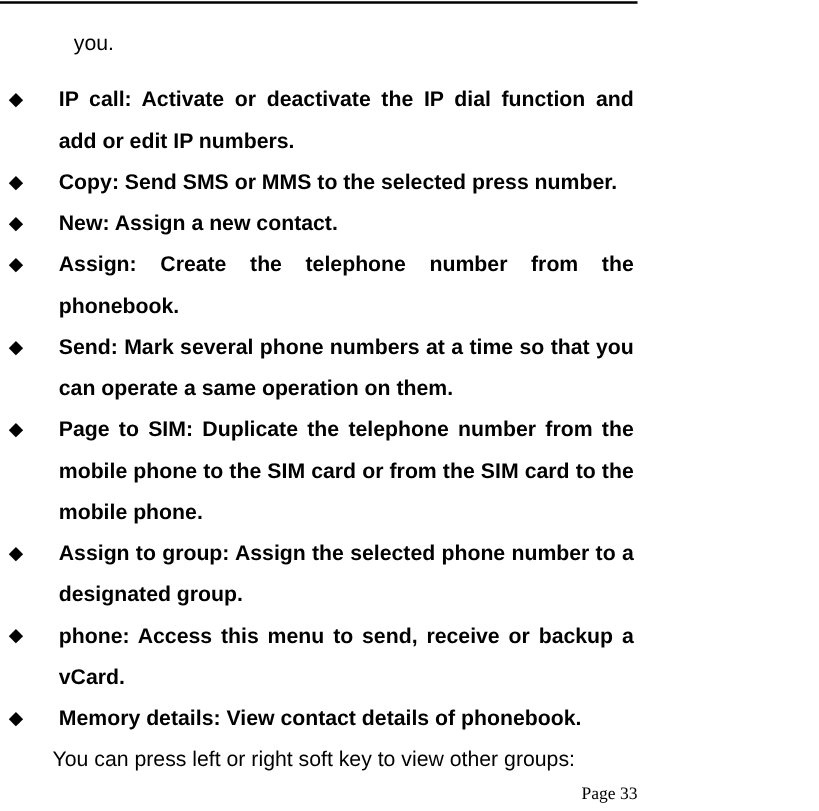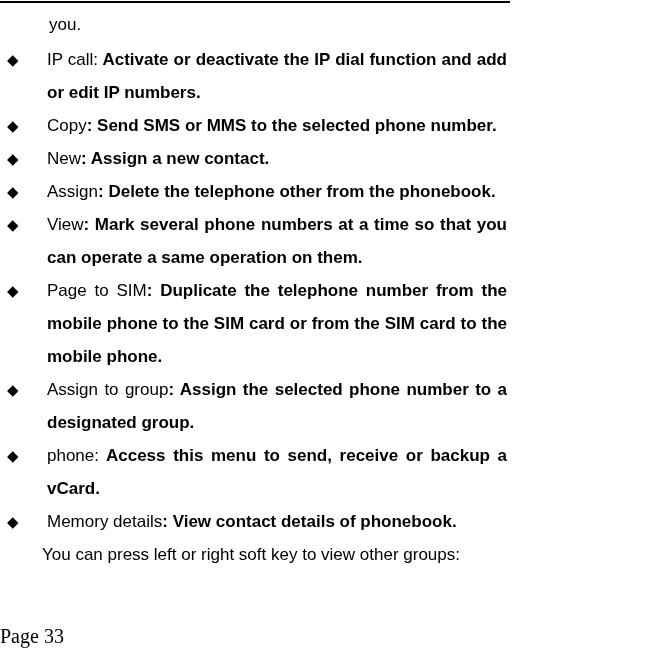--- a/index.html
+++ b/index.html
@@ -32,21 +32,21 @@
     background: #000000;
   }
   #content {
     position: absolute;
     left: 0;
     top: 6px;
     width: 655px;
   }
   
   .cont-line {
-    margin: 2px;
+    margin: 12px;
     padding: 0 148px 0 47px;
     font-size: 17px;
     line-height: 33px;
     text-align: left;
     white-space: nowrap;
   }
   
   ul.bullets {
     list-style: none;
     margin: 0;
@@ -64,43 +64,43 @@
   ul.bullets > li .bullet-mark {
     position: absolute;
     left: 7px;
     top: 0;
     width: 18px;
     font-size: 15px;
     line-height: 33px;
     text-align: left;
   }
   ul.bullets > li .term {
-    font-weight: normal;
+    font-weight: bold;
   }
   ul.bullets > li .desc {
     font-weight: bold;
   }
   
   .tail-line {
     margin: 0;
     padding: 0 92px 0 42px;
     font-size: 17px;
     line-height: 33px;
     text-align: left;
     white-space: nowrap;
   }
   
   #page-footer {
     position: absolute;
     left: 0;
     top: 625px;
     width: 510px;
-    text-align: left;
+    text-align: right;
     font-family: "Liberation Serif", serif;
-    font-size: 20px;
+    font-size: 14px;
     line-height: 22px;
   }
 </style>
 </head>
 <body>
 
 <div id="page">
 
   <div id="header-rule"></div>
 
@@ -110,36 +110,36 @@
 
     <ul class="bullets">
 
       <li>
         <span class="bullet-mark">◆</span>
         <span class="term">IP call:</span><span class="desc"> Activate or deactivate the IP dial function and add or edit IP numbers.</span>
       </li>
 
       <li>
         <span class="bullet-mark">◆</span>
-        <span class="term">Copy</span><span class="desc">: Send SMS or MMS to the selected phone number.</span>
+        <span class="term">Copy</span><span class="desc">: Send SMS or MMS to the selected press number.</span>
       </li>
 
       <li>
         <span class="bullet-mark">◆</span>
         <span class="term">New</span><span class="desc">: Assign a new contact.</span>
       </li>
 
       <li>
         <span class="bullet-mark">◆</span>
-        <span class="term">Assign</span><span class="desc">: Delete the telephone other from the phonebook.</span>
+        <span class="term">Assign</span><span class="desc">: Create the telephone number from the phonebook.</span>
       </li>
 
       <li>
         <span class="bullet-mark">◆</span>
-        <span class="term">View</span><span class="desc">: Mark several phone numbers at a time so that you can operate a same operation on them.</span>
+        <span class="term">Send</span><span class="desc">: Mark several phone numbers at a time so that you can operate a same operation on them.</span>
       </li>
 
       <li>
         <span class="bullet-mark">◆</span>
         <span class="term">Page to SIM</span><span class="desc">: Duplicate the telephone number from the mobile phone to the SIM card or from the SIM card to the mobile phone.</span>
       </li>
 
       <li>
         <span class="bullet-mark">◆</span>
         <span class="term">Assign to group</span><span class="desc">: Assign the selected phone number to a designated group.</span>

